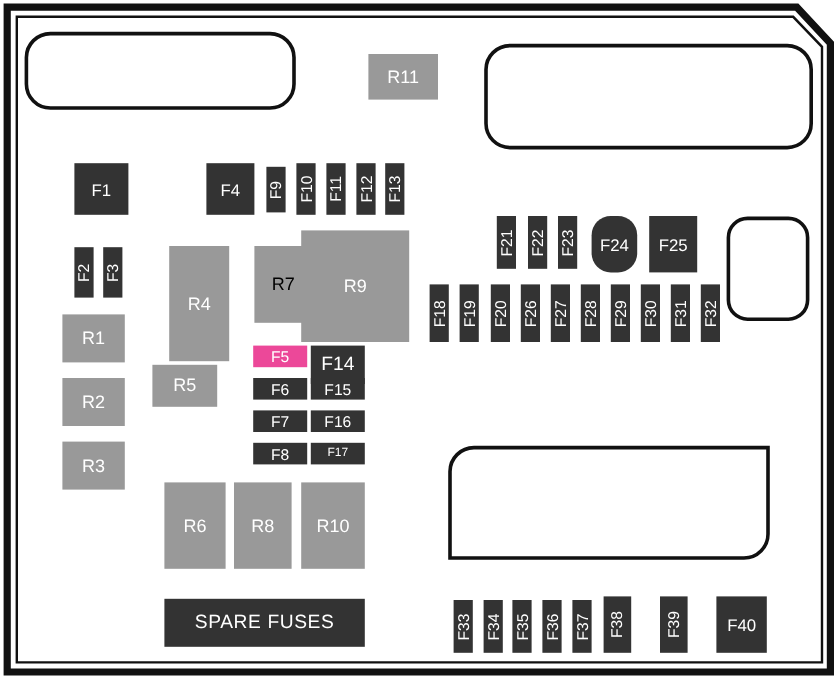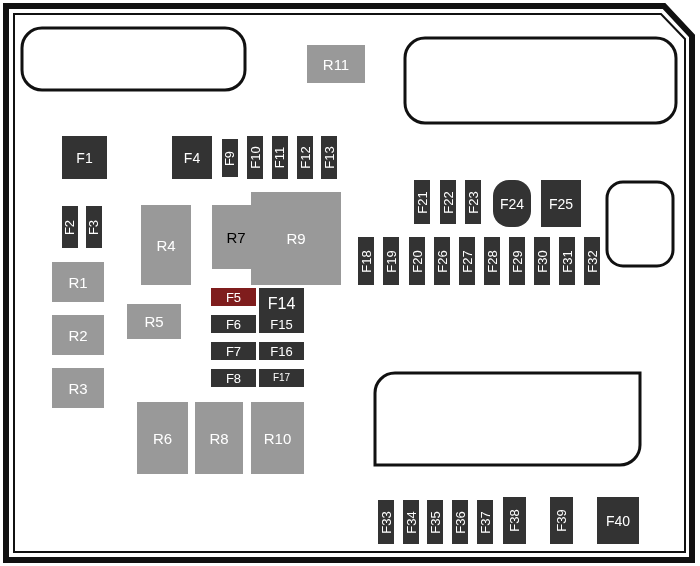--- a/index.html
+++ b/index.html
@@ -87,21 +87,21 @@
   <div id="relay-layer">
       <div class="slot relay" style="left: 52px; top: 262px; width: 52px; height: 40px; background: rgb(153, 153, 153); color: rgb(255, 255, 255);">
         <span class="lbl">R1</span>
       </div>
       <div class="slot relay" style="left: 52px; top: 315px; width: 52px; height: 40px; background: rgb(153, 153, 153); color: rgb(255, 255, 255);">
         <span class="lbl">R2</span>
       </div>
       <div class="slot relay" style="left: 52px; top: 368px; width: 52px; height: 40px; background: rgb(153, 153, 153); color: rgb(255, 255, 255);">
         <span class="lbl">R3</span>
       </div>
-      <div class="slot relay" style="left: 141px; top: 205px; width: 50px; height: 80px; background: rgb(153, 153, 153); color: rgb(255, 255, 255);">
+      <div class="slot relay" style="left: 141px; top: 205px; width: 50px; height: 96px; background: rgb(153, 153, 153); color: rgb(255, 255, 255);">
         <span class="lbl">R4</span>
       </div>
       <div class="slot relay" style="left: 127px; top: 304px; width: 54px; height: 35px; background: rgb(153, 153, 153); color: rgb(255, 255, 255);">
         <span class="lbl">R5</span>
       </div>
       <div class="slot relay" style="left: 137px; top: 402px; width: 51px; height: 72px; background: rgb(153, 153, 153); color: rgb(255, 255, 255);">
         <span class="lbl">R6</span>
       </div>
       <div class="slot relay" style="left: 212px; top: 205px; width: 48px; height: 64px; background: rgb(153, 153, 153); color: #000000;">
         <span class="lbl">R7</span>
@@ -216,21 +216,21 @@
       </div>
       <div class="slot fuse-vert" style="left: 503px; top: 497px; width: 23px; height: 47px; background: rgb(51, 51, 51); color: rgb(255, 255, 255);">
         <span class="lbl">F38</span>
       </div>
       <div class="slot fuse-vert" style="left: 550px; top: 497px; width: 23px; height: 47px; background: rgb(51, 51, 51); color: rgb(255, 255, 255);">
         <span class="lbl">F39</span>
       </div>
     </div>
 
   <div id="fuse-grid-layer">
-      <div class="slot fuse-dark" style="left: 211px; top: 288px; width: 45px; height: 18px; font-size: 13px; background: #7f1d1d; color: rgb(255, 255, 255);">
+      <div class="slot fuse-dark" style="left: 211px; top: 288px; width: 45px; height: 18px; font-size: 13px; background: #ec4899; color: rgb(255, 255, 255);">
         <span class="lbl">F5</span>
       </div>
       <div class="slot fuse-dark" style="left: 259px; top: 288px; width: 45px; height: 32px; font-size: 16px; background: rgb(51, 51, 51); color: rgb(255, 255, 255);">
         <span class="lbl">F14</span>
       </div>
       <div class="slot fuse-dark" style="left: 211px; top: 315px; width: 45px; height: 18px; font-size: 13px; background: rgb(51, 51, 51); color: rgb(255, 255, 255);">
         <span class="lbl">F6</span>
       </div>
       <div class="slot fuse-dark" style="left: 259px; top: 315px; width: 45px; height: 18px; font-size: 13px; background: rgb(51, 51, 51); color: rgb(255, 255, 255);">
         <span class="lbl">F15</span>
@@ -242,14 +242,17 @@
         <span class="lbl">F16</span>
       </div>
       <div class="slot fuse-dark" style="left: 211px; top: 369px; width: 45px; height: 18px; font-size: 13px; background: rgb(51, 51, 51); color: rgb(255, 255, 255);">
         <span class="lbl">F8</span>
       </div>
       <div class="slot fuse-dark" style="left: 259px; top: 369px; width: 45px; height: 18px; font-size: 10px; background: rgb(51, 51, 51); color: rgb(255, 255, 255);">
         <span class="lbl">F17</span>
       </div>
     </div>
 
+  <div class="slot spare" id="spare-fuses-block" style="left: 137px; top: 499px; width: 167px; height: 40px; background: rgb(51, 51, 51); color: rgb(255, 255, 255);">
+    <span class="lbl">SPARE FUSES</span>
+  </div>
 
 </div>
 
 </body></html>

